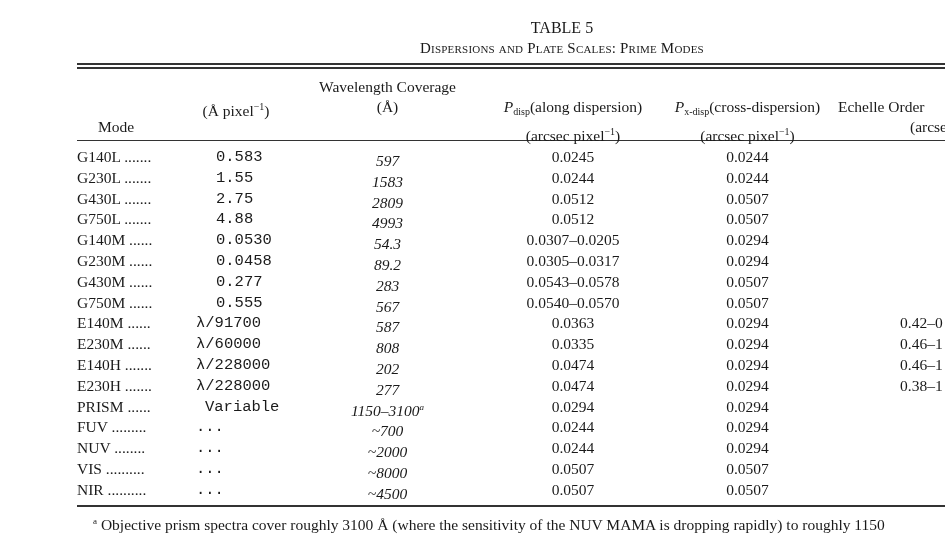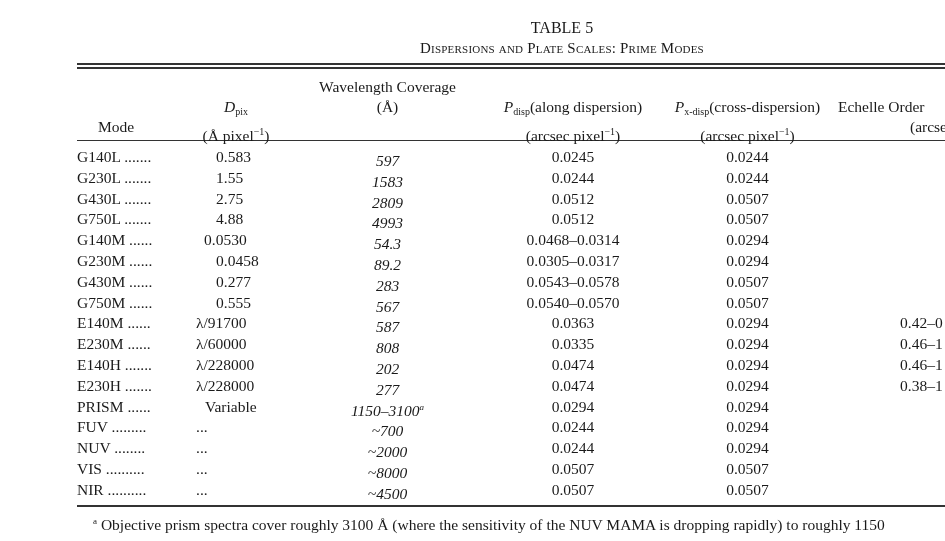--- a/index.html
+++ b/index.html
@@ -32,21 +32,21 @@
   .h-pdisp { left: 488px; top: 97px; width: 170px; text-align: center; }
   .h-pxdisp { left: 660px; top: 97px; width: 175px; }
   .h-ech { left: 838px; top: 97px; width: 160px; text-align: left; }
   .h-ech .sub2 { display: block; padding-left: 72px; }
   i.var { font-style: italic; }
 
   .rows { position: absolute; left: 0; top: 147px; }
   .row { position: absolute; left: 0; height: 20.8px; font-size: 15.5px; line-height: 20px; white-space: nowrap; }
   .c { position: absolute; }
   .c-mode { left: 77px; width: 110px; }
-  .c-dpix { left: 196px; width: 100px; }
+  .c-dpix { left: 196px; width: 100px; font-family: Liberation Mono, monospace; }
   .c-wave { left: 300px; width: 175px; text-align: center; font-style: italic; }
   .c-pdisp { left: 488px; width: 170px; text-align: center; }
   .c-pxdisp { left: 660px; width: 175px; text-align: center; }
   .c-ech { left: 900px; width: 120px; }
   .c-wave sup { font-size: 9px; vertical-align: 6px; }
 
   .footnote {
     position: absolute; left: 77px; top: 510px; width: 1050px;
     font-size: 15.5px; line-height: 22px; text-indent: 16px; white-space: nowrap;
   }
@@ -60,21 +60,20 @@
 <div class="subtitle">Dispersions and Plate Scales: Prime Modes</div>
 
 <div class="rule r1"></div>
 <div class="rule r2"></div>
 <div class="rule r3"></div>
 <div class="rule r4"></div>
 
 <div class="hdr h-mode">Mode</div>
 
 <div class="hdr h-dpix">
-  <div><i class="var">D</i><sub>pix</sub></div>
   <div><span>(Å pixel</span><sup>−1</sup><span>)</span></div>
 </div>
 
 <div class="hdr h-wave">
   <div>Wavelength Coverage</div>
   <div>(Å)</div>
 </div>
 
 <div class="hdr h-pdisp">
   <div><i class="var">P</i><sub>disp</sub><span>(along dispersion)</span></div>
@@ -119,23 +118,23 @@
     <div class="row" style="top: 62.4px;">
       <span class="c c-mode"><span>G750L</span> <span>.......</span></span>
       <span class="c c-dpix" style="left:216px">4.88</span>
       <span class="c c-wave"><span>4993</span><sup></sup></span>
       <span class="c c-pdisp">0.0512</span>
       <span class="c c-pxdisp">0.0507</span>
       <span class="c c-ech"></span>
     </div>
     <div class="row" style="top: 83.2px;">
       <span class="c c-mode"><span>G140M</span> <span>......</span></span>
-      <span class="c c-dpix" style="left:204px">0.0530</span>
+      <span class="c c-dpix" style="left:216px">0.0530</span>
       <span class="c c-wave"><span>54.3</span><sup></sup></span>
-      <span class="c c-pdisp">0.0468–0.0314</span>
+      <span class="c c-pdisp">0.0307–0.0205</span>
       <span class="c c-pxdisp">0.0294</span>
       <span class="c c-ech"></span>
     </div>
     <div class="row" style="top: 104px;">
       <span class="c c-mode"><span>G230M</span> <span>......</span></span>
       <span class="c c-dpix" style="left:216px">0.0458</span>
       <span class="c c-wave"><span>89.2</span><sup></sup></span>
       <span class="c c-pdisp">0.0305–0.0317</span>
       <span class="c c-pxdisp">0.0294</span>
       <span class="c c-ech"></span>

